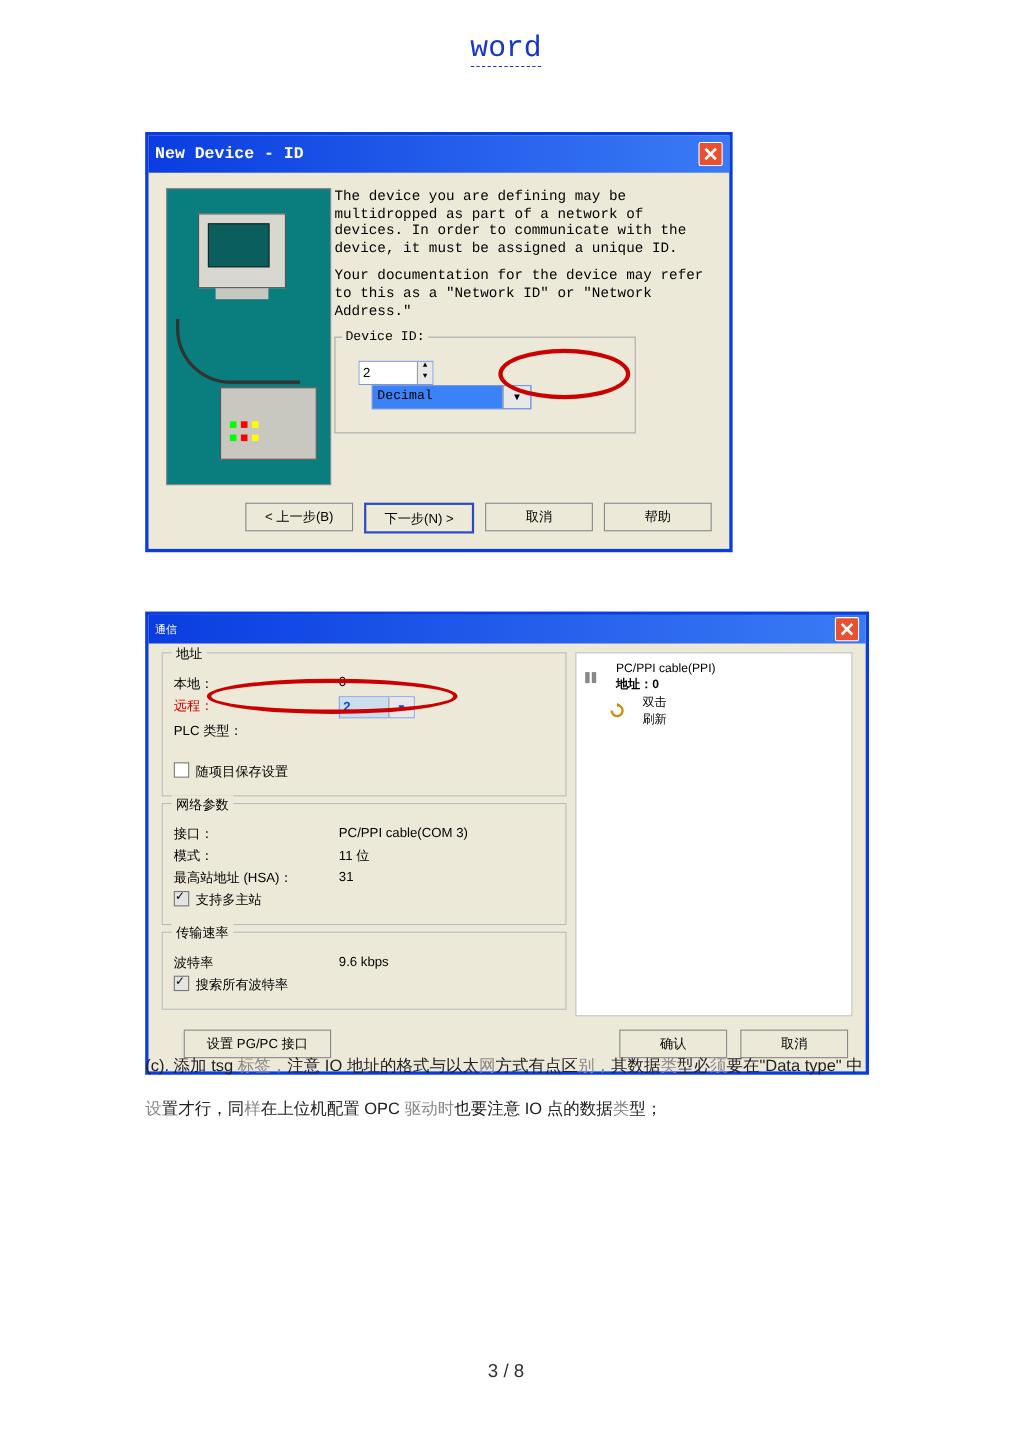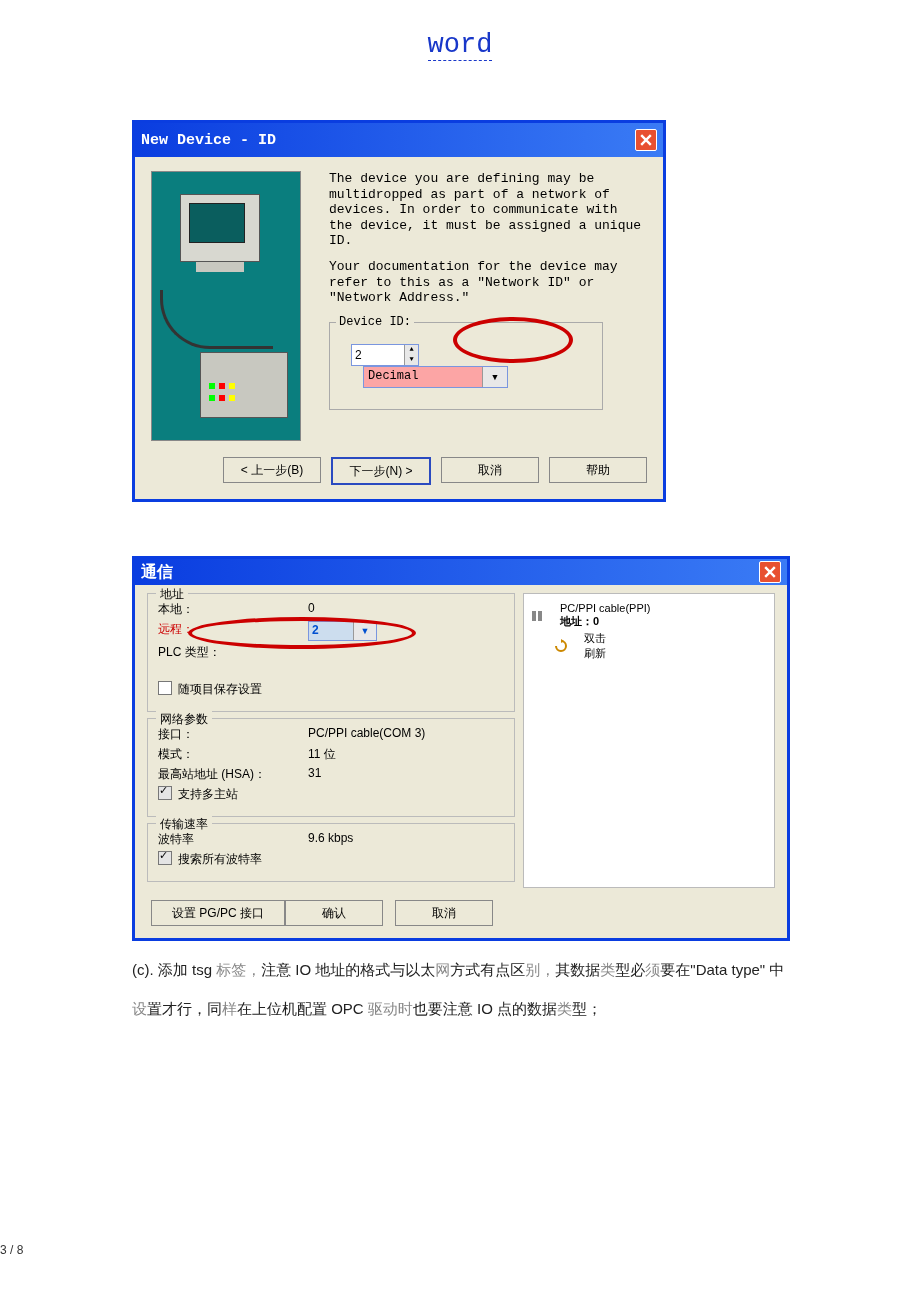--- a/index.html
+++ b/index.html
@@ -1,69 +1,69 @@
 <!DOCTYPE html>
 <html><head>
 <meta charset="utf-8">
 <style>
   body{margin:0;background:#fff;font-family:"Microsoft YaHei",Arial,sans-serif;width:920px}
   .page{position:relative;width:920px;height:1302px}
   .hdr{text-align:center;padding-top:30px;color:#1837c9;font-family:"Courier New",monospace;font-size:27px}
   .hdr span{border-bottom:1px dashed #1837c9}
-  .ftr{position:absolute;bottom:45px;width:100%;font-size:12px;color:#333}
+  .ftr{position:absolute;bottom:45px;width:100%;text-align:center;font-size:17px;color:#333}
 
   .dlg1{position:absolute;left:132px;top:120px;width:528px;border:3px solid #0a3de0;background:#ece9d8;font-family:"MS Sans Serif",Tahoma,sans-serif}
   .tb1{height:26px;background:linear-gradient(90deg,#0a3de0,#3a7bf5);color:#fff;font-family:"Courier New",monospace;font-weight:bold;font-size:15px;padding:4px 6px;display:flex;justify-content:space-between;align-items:center}
   .closex{width:20px;height:20px;background:#e85030;border:1px solid #fff;display:flex;align-items:center;justify-content:center;border-radius:2px}
   .closex svg{width:12px;height:12px}
   .body1{padding:14px 16px 10px 16px}
-  .row1{display:flex;gap:28px}
+  .row1{display:flex;gap:3px}
   .ill{width:148px;height:268px;background:#0a7e7e;border:1px solid #888;position:relative}
   .mon{position:absolute;left:28px;top:22px;width:78px;height:66px;background:#d8d8d0;border:1px solid #555}
   .scrn{position:absolute;left:8px;top:8px;width:54px;height:38px;background:#0a5e5e;border:1px solid #222}
   .base{position:absolute;left:44px;top:90px;width:48px;height:10px;background:#c8c8c0}
   .cable{position:absolute;left:8px;top:118px;width:110px;height:56px;border:3px solid #333;border-top:none;border-right:none;border-radius:0 0 0 50px}
   .box{position:absolute;left:48px;top:180px;width:86px;height:64px;background:#c8c8c0;border:1px solid #555}
   .led{position:absolute;width:6px;height:6px}
   .txt1{flex:1;font-family:"Courier New",monospace;font-size:13px;line-height:1.2;color:#000}
   .gp1{margin-top:16px;border:1px solid #aaa;padding:21px;position:relative;width:230px}
   .gp1 .lg{position:absolute;top:-8px;left:6px;background:#ece9d8;padding:0 3px;font-size:12px}
   .spin{display:inline-flex;border:1px solid #7a96df;background:#fff;height:20px;vertical-align:middle}
   .spin input{width:46px;border:none;font-size:12px;padding:1px 3px}
   .spin .ar{width:14px;display:flex;flex-direction:column}
   .spin .ar div{flex:1;border-left:1px solid #999;background:#e8e8e8;font-size:7px;text-align:center;line-height:8px}
-  .sel{display:inline-flex;border:1px solid #7a96df;background:#fca5a5;height:20px;margin-left:12px;vertical-align:middle}
+  .sel{display:inline-flex;border:1px solid #7a96df;background:#3b82f6;height:20px;margin-left:12px;vertical-align:middle}
   .sel span{width:110px;font-size:12px;padding:2px 4px}
   .sel .dd{width:16px;background:#e8e8e8;border-left:1px solid #999;text-align:center;font-size:9px;line-height:18px}
   .redo{position:absolute;left:318px;top:194px;width:112px;height:38px;border:4px solid #c00;border-radius:50%;pointer-events:none}
   .btns1{display:flex;justify-content:flex-end;gap:10px;padding:6px 16px 14px 16px}
   .wbtn{min-width:80px;height:24px;border:1px solid #888;background:#ece9d8;font-size:12px;padding:0 8px;display:flex;align-items:center;justify-content:center}
   .wbtn.def{border:2px solid #2a4ac0}
 
   .dlg2{position:absolute;left:132px;top:556px;width:652px;border:3px solid #0a3de0;background:#ece9d8;font-family:Tahoma,sans-serif;font-size:12px;color:#000}
-  .tb2{height:20px;background:linear-gradient(90deg,#0a3de0,#3a7bf5);color:#fff;font-size:16px;font-weight:bold;padding:3px 6px;display:flex;justify-content:space-between;align-items:center}
+  .tb2{height:20px;background:linear-gradient(90deg,#0a3de0,#3a7bf5);color:#fff;font-size:10px;font-weight:normal;padding:3px 6px;display:flex;justify-content:space-between;align-items:center}
   .body2{display:flex;padding:8px 12px 8px 12px;gap:8px}
   .left2{width:368px}
-  .gb{border:1px solid #bbb;padding:4px 10px 10px 10px;margin-bottom:6px;position:relative}
+  .gb{border:1px solid #bbb;padding:16px 10px 10px 10px;margin-bottom:6px;position:relative}
   .gb .lg{position:absolute;top:-8px;left:8px;background:#ece9d8;padding:0 4px}
   .frow{display:flex;margin:3px 0}
   .flab{width:150px}
   .fval{color:#000}
   .remf{display:inline-flex;border:1px solid #7a96df;background:#fff;height:18px}
   .remf span{width:38px;padding:1px 3px;background:#cde;color:#0050d0;font-weight:bold}
   .remf .dd{width:16px;background:#e8e8e8;border-left:1px solid #999;text-align:center;font-size:9px;line-height:16px}
   .redo2{position:absolute;left:40px;top:23px;width:220px;height:24px;border:4px solid #c00;border-radius:50%;pointer-events:none}
   .cb{display:inline-block;width:12px;height:12px;border:1px solid #777;background:#fff;margin-right:6px;vertical-align:middle;position:relative}
   .cb.dis{background:#e4e4e4}
   .cb.chk::after{content:"✓";position:absolute;left:0;top:-3px;font-size:11px}
   .tree{flex:1;border:1px solid #bbb;background:#fff;padding:6px;min-height:240px}
   .tn{display:flex;align-items:center;gap:16px;margin:2px 0;font-size:11px}
   .tn.ind{margin-left:24px}
   .ico{width:14px;height:14px;display:inline-block}
-  .foot2{display:flex;align-items:center;padding:4px 16px 12px 16px}
+  .foot2{display:flex;justify-content:space-between;align-items:center;padding:4px 16px 12px 32px}
 
   .para{position:absolute;left:132px;width:656px;font-size:15px;color:#222;line-height:2.6}
   .p1{top:950px}
   .gray{color:#888}
 </style>
 </head>
 <body>
 
 <div class="page">
   <div class="hdr"><span>word</span></div>

